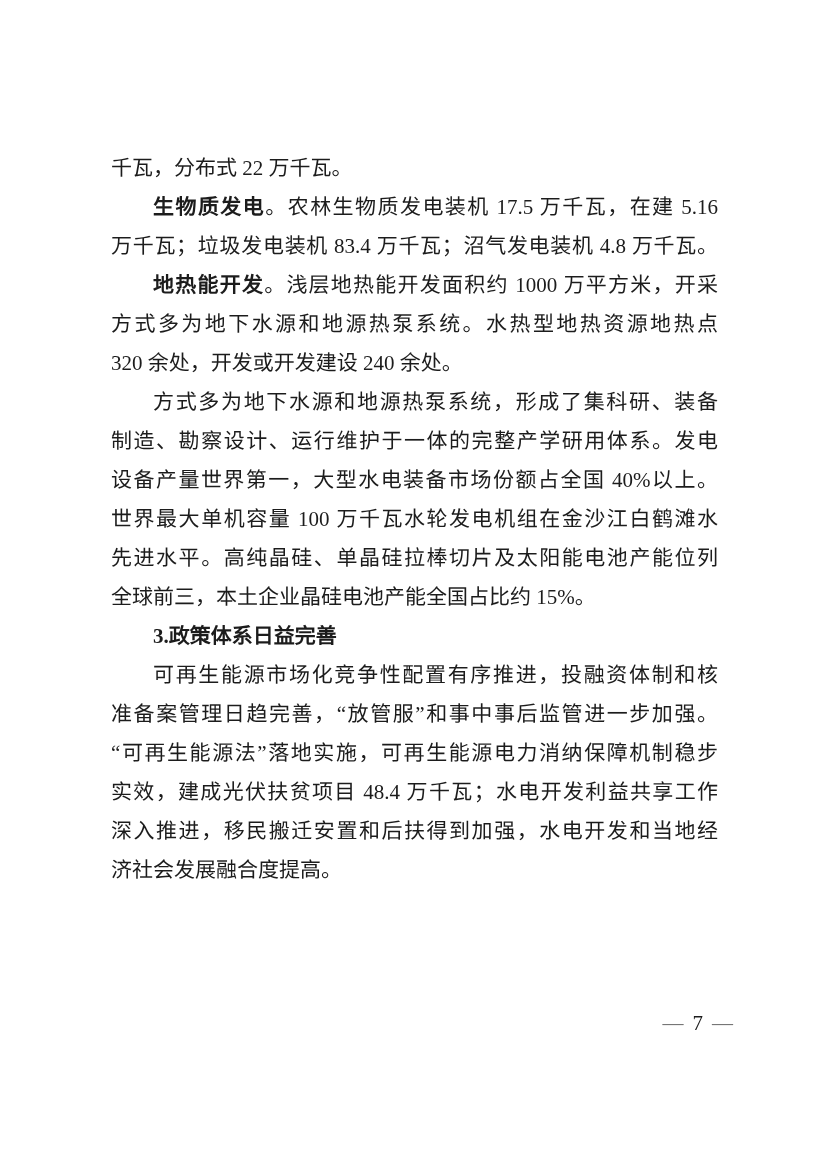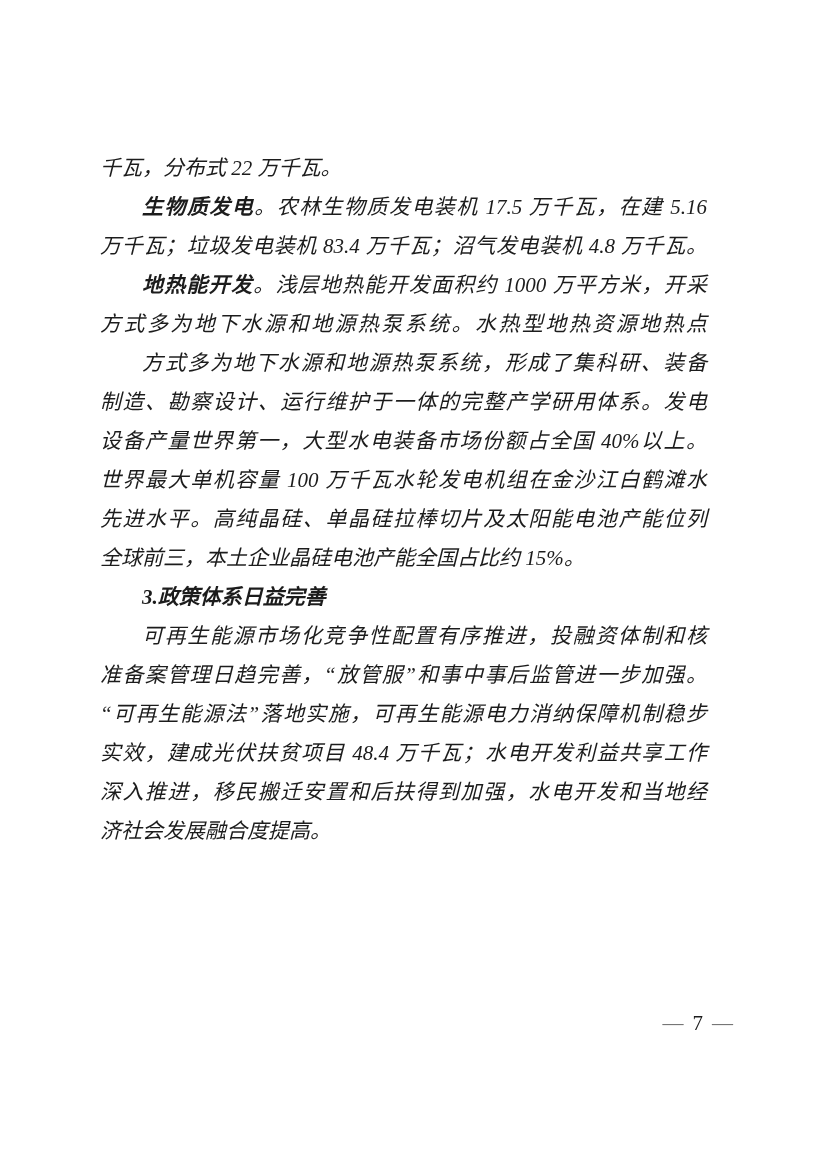--- a/index.html
+++ b/index.html
@@ -10,23 +10,22 @@
     font-family: "Liberation Serif", "DejaVu Serif", serif;
   }
   .page {
     position: relative;
     width: 826px; height: 1169px;
     background: #ffffff;
     overflow: hidden;
   }
   .content {
     position: absolute;
-    left: 100px; top: 149px;
+    left: 111px; top: 149px;
     width: 607px;
-    font-style: italic;
   }
   .line {
     height: 39px;
     line-height: 39px;
     font-size: 21px;
     color: #1c1c1c;
   }
   .line.justify {
     text-align: justify;
     text-align-last: justify;
@@ -50,20 +49,21 @@
 </head>
 <body>
 
 <div class="page">
   <div class="content">
       <div class="line"><span class="seg-regular">千瓦，分布式 22 万千瓦。</span></div>
       <div class="line justify indent"><span class="seg-bold">生物质发电</span><span class="seg-regular">。农林生物质发电装机 17.5 万千瓦，在建 5.16</span></div>
       <div class="line justify"><span class="seg-regular">万千瓦；垃圾发电装机 83.4 万千瓦；沼气发电装机 4.8 万千瓦。</span></div>
       <div class="line justify indent"><span class="seg-bold">地热能开发</span><span class="seg-regular">。浅层地热能开发面积约 1000 万平方米，开采</span></div>
       <div class="line justify"><span class="seg-regular">方式多为地下水源和地源热泵系统。水热型地热资源地热点</span></div>
+      <div class="line"><span class="seg-regular">320 余处，开发或开发建设 240 余处。</span></div>
       <div class="line justify indent"><span class="seg-regular">方式多为地下水源和地源热泵系统，形成了集科研、装备</span></div>
       <div class="line justify"><span class="seg-regular">制造、勘察设计、运行维护于一体的完整产学研用体系。发电</span></div>
       <div class="line justify"><span class="seg-regular">设备产量世界第一，大型水电装备市场份额占全国 40%以上。</span></div>
       <div class="line justify"><span class="seg-regular">世界最大单机容量 100 万千瓦水轮发电机组在金沙江白鹤滩水</span></div>
       <div class="line justify"><span class="seg-regular">先进水平。高纯晶硅、单晶硅拉棒切片及太阳能电池产能位列</span></div>
       <div class="line"><span class="seg-regular">全球前三，本土企业晶硅电池产能全国占比约 15%。</span></div>
       <div class="line indent"><span class="seg-bold">3.政策体系日益完善</span></div>
       <div class="line justify indent"><span class="seg-regular">可再生能源市场化竞争性配置有序推进，投融资体制和核</span></div>
       <div class="line justify"><span class="seg-regular">准备案管理日趋完善，“放管服”和事中事后监管进一步加强。</span></div>
       <div class="line justify"><span class="seg-regular">“可再生能源法”落地实施，可再生能源电力消纳保障机制稳步</span></div>

